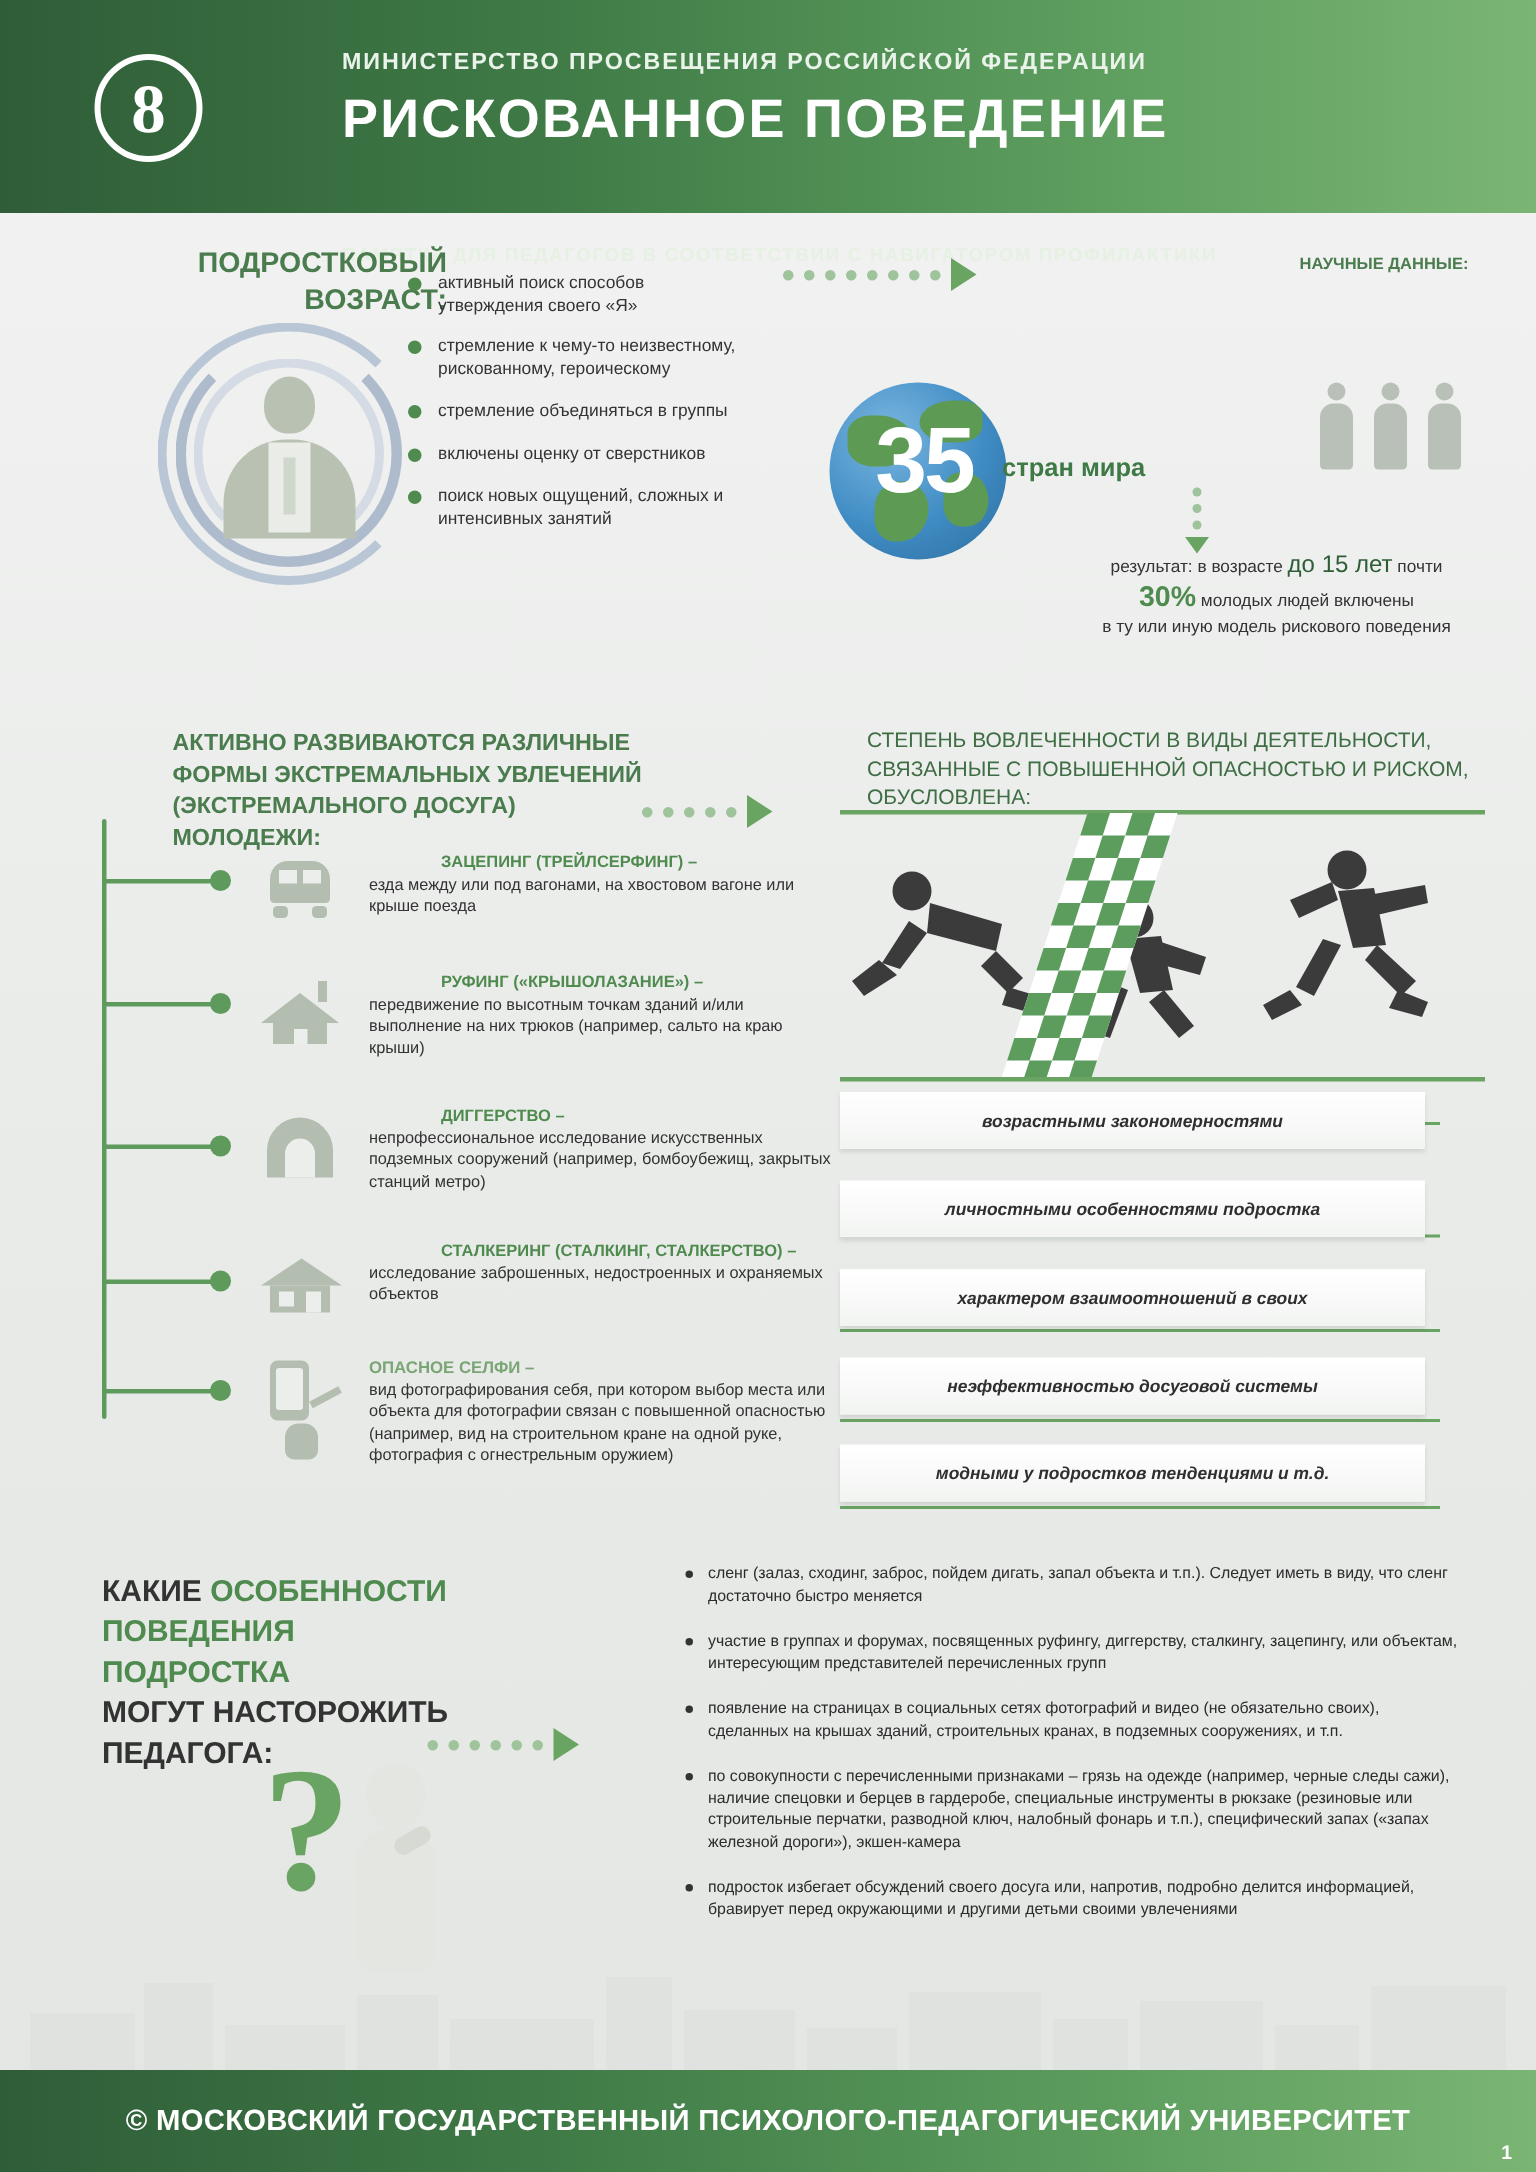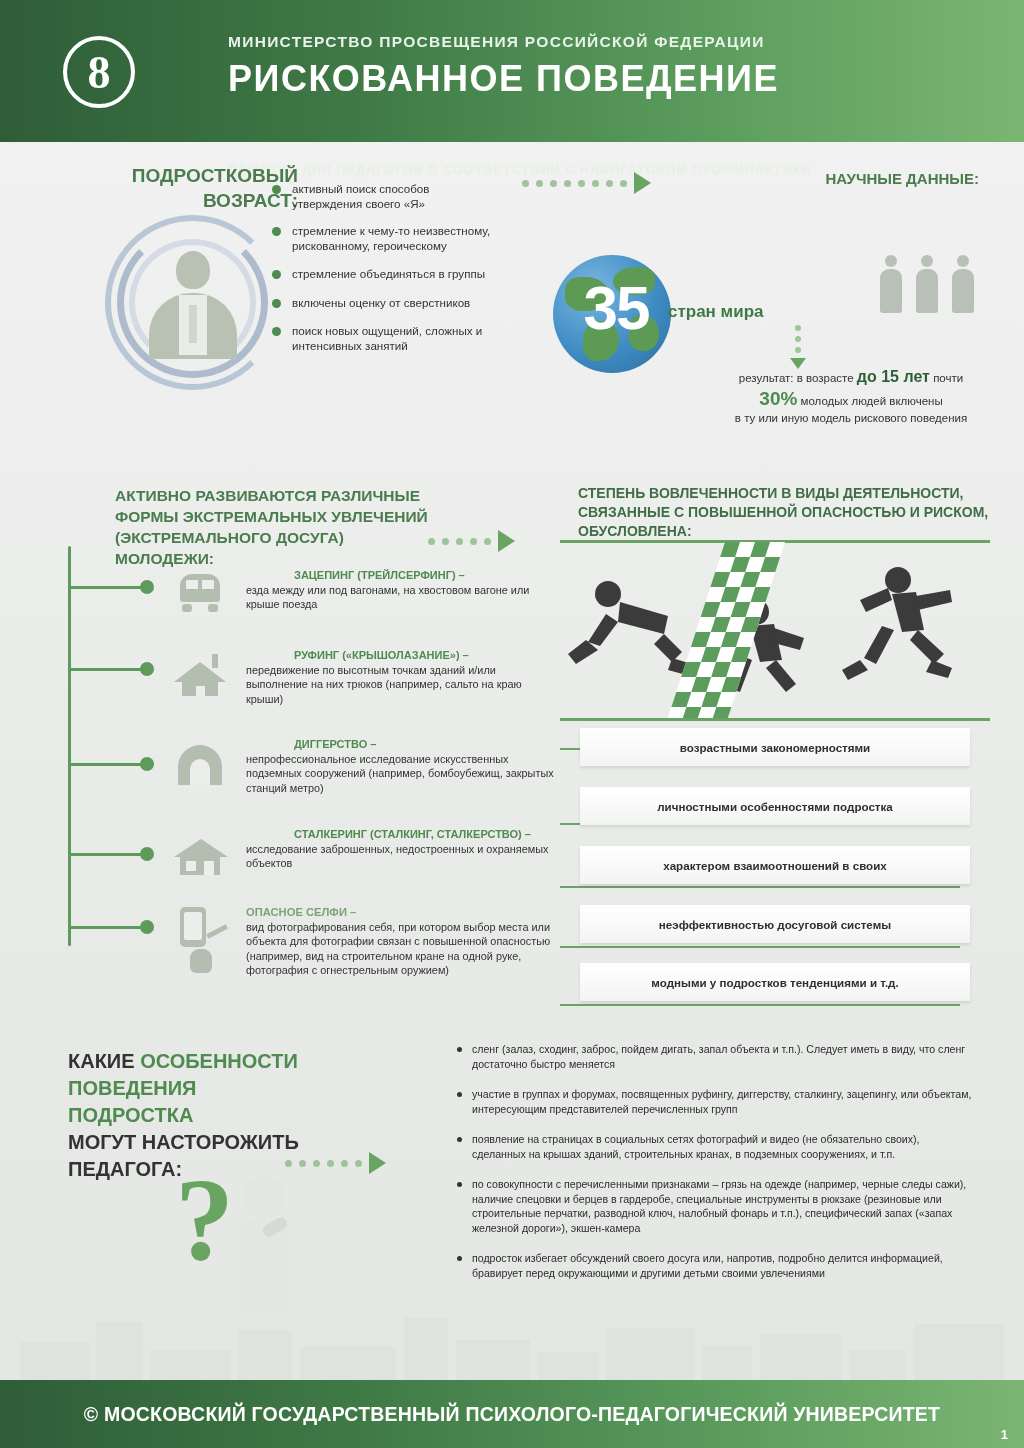--- a/index.html
+++ b/index.html
@@ -70,21 +70,21 @@
     width: 9px; height: 9px; border-radius: 50%; background: #4f8a4f;
   }
 
   .arrow-dots { position: absolute; display: flex; align-items: center; }
   .arrow-dots .d { width: 7px; height: 7px; border-radius: 50%; background: #9fc39b; margin-right: 7px; }
   .arrow-dots .tip {
     width: 0; height: 0; border-left: 17px solid #6aa463;
     border-top: 11px solid transparent; border-bottom: 11px solid transparent;
   }
 
-  .s1b-title { position: absolute; right: 45px; top: 170px; color: #4a7c4e; font-size: 15px; font-weight: bold; }
+  .s1b-title { position: absolute; right: 45px; top: 170px; color: #4a7c4e; font-size: 11px; font-weight: bold; }
   .s1b-text { position: absolute; left: 718px; top: 215px; width: 250px; font-size: 11.5px; color: #333; line-height: 16px; text-align: center; }
   .globe {
     position: absolute; left: 553px; top: 255px; width: 118px; height: 118px; border-radius: 50%;
     background: radial-gradient(circle at 34% 30%, #7ab6e0 0%, #3f8cc4 55%, #2d6d9e 100%);
     overflow: hidden;
   }
   .globe .land { position: absolute; background: #5d9b55; border-radius: 40% 60% 55% 45%; }
   .globe .l1 { left: 12px; top: 22px; width: 44px; height: 34px; }
   .globe .l2 { left: 60px; top: 12px; width: 42px; height: 28px; border-radius: 60% 40% 45% 55%; }
   .globe .l3 { left: 30px; top: 66px; width: 36px; height: 40px; border-radius: 50% 50% 60% 40%; }
@@ -97,51 +97,51 @@
   .countries { position: absolute; left: 668px; top: 302px; font-size: 17px; font-weight: bold; color: #3f7a46; }
   .people-icons { position: absolute; left: 878px; top: 255px; width: 106px; height: 62px; }
   .pi { position: absolute; width: 26px; height: 58px; }
   .pi .h { position: absolute; left: 7px; top: 0; width: 12px; height: 12px; border-radius: 50%; background: #b9c0b8; }
   .pi .b { position: absolute; left: 2px; top: 14px; width: 22px; height: 44px; background: #b9c0b8; border-radius: 9px 9px 3px 3px; }
   .down-arrow { position: absolute; left: 790px; top: 325px; }
   .down-arrow .dd { width: 6px; height: 6px; border-radius: 50%; background: #9fc39b; margin: 0 auto 5px; }
   .down-arrow .tipd { width: 0; height: 0; margin: 0 auto;
     border-top: 11px solid #6aa463; border-left: 8px solid transparent; border-right: 8px solid transparent; }
   .result-line { position: absolute; left: 718px; top: 368px; width: 266px; font-size: 11.5px; color: #333; text-align: center; line-height: 17px; }
-  .result-line .big { font-size: 16px; font-weight: bold; color: #2f5d38; }
+  .result-line .big { font-size: 16px; font-weight: normal; color: #2f5d38; }
   .result-line2 { position: absolute; left: 718px; top: 390px; width: 266px; font-size: 11.5px; color: #333; text-align: center; line-height: 17px; }
   .result-line2 .pct { font-size: 19px; font-weight: bold; color: #4f8a4f; }
 
   
   .s2-title { position: absolute; left: 115px; top: 485px; width: 330px; color: #4a7c4e; font-size: 15.5px; font-weight: bold; line-height: 21px; }
-  .s3-title { position: absolute; left: 578px; top: 484px; width: 420px; color: #3f6e45; font-size: 14px; font-weight: bold; line-height: 19px; }
+  .s3-title { position: absolute; left: 578px; top: 484px; width: 420px; color: #3f6e45; font-size: 14px; font-weight: normal; line-height: 19px; }
 
   .brace { position: absolute; left: 68px; top: 538px; width: 100px; height: 420px; }
   .brace .spine { position: absolute; left: 0; top: 8px; width: 3px; height: 400px; background: #5e9a5b; border-radius: 2px; }
   .brace .arm { position: absolute; left: 0; width: 78px; height: 3px; background: #5e9a5b; }
   .brace .knob { position: absolute; width: 14px; height: 14px; border-radius: 50%; background: #5e9a5b; }
 
   .item { position: absolute; }
   .item .ic { position: absolute; left: 0; top: 0; width: 58px; height: 50px; }
   .item .tx { position: absolute; left: 74px; top: 0; width: 310px; font-size: 10.9px; color: #333; line-height: 14.6px; }
   .item .tx b.head { color: #4f8a4f; font-size: 11px; margin-left: 48px; }
   .item .tx b.heado { color: #7aa574; font-size: 11.2px; }
 
   
   .runners { position: absolute; left: 560px; top: 540px; width: 430px; height: 180px; }
   .rline { position: absolute; left: 0; width: 430px; height: 3px; background: #6aa463; }
 
   .stripes { position: absolute; left: 560px; top: 718px; width: 430px; height: 3px; background: #6aa463; }
 
   .infocard {
-    position: absolute; left: 580px; width: 390px; height: 38px;
+    position: absolute; left: 560px; width: 390px; height: 38px;
     background: linear-gradient(180deg,#ffffff 0%,#f2f4f2 100%);
     box-shadow: 0 2px 3px rgba(0,0,0,0.10);
     display: flex; align-items: center; justify-content: center;
-    font-size: 11.6px; font-weight: bold; color: #2f2f2f;
+    font-size: 11.6px; font-weight: bold; color: #2f2f2f; font-style: italic;
   }
   .cardline { position: absolute; left: 560px; width: 400px; height: 2px; background: #6aa463; }
 
   
   .s4-title { position: absolute; left: 68px; top: 1048px; width: 360px; font-size: 20px; font-weight: bold; line-height: 27px; }
   .s4-title .dark { color: #333; }
   .s4-title .green { color: #4f8a4f; }
 
   .qmark {
     position: absolute; left: 175px; top: 1170px;

